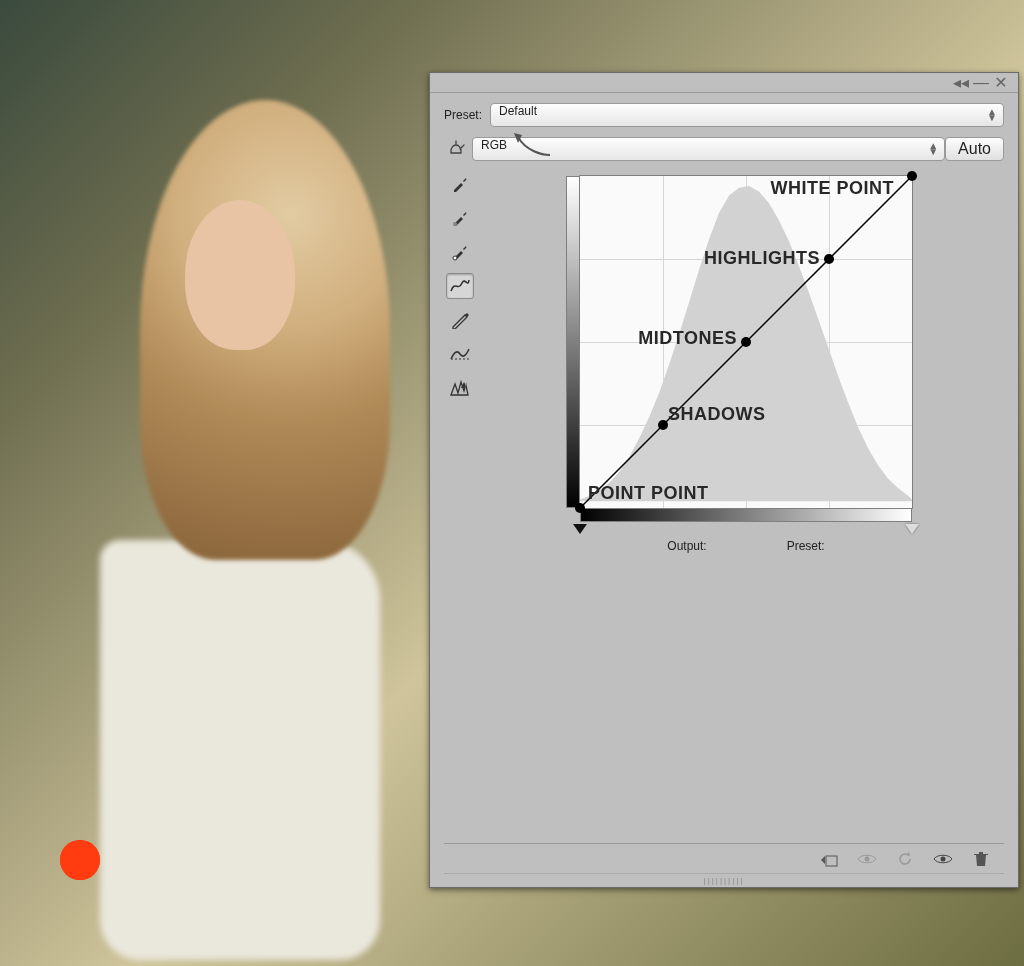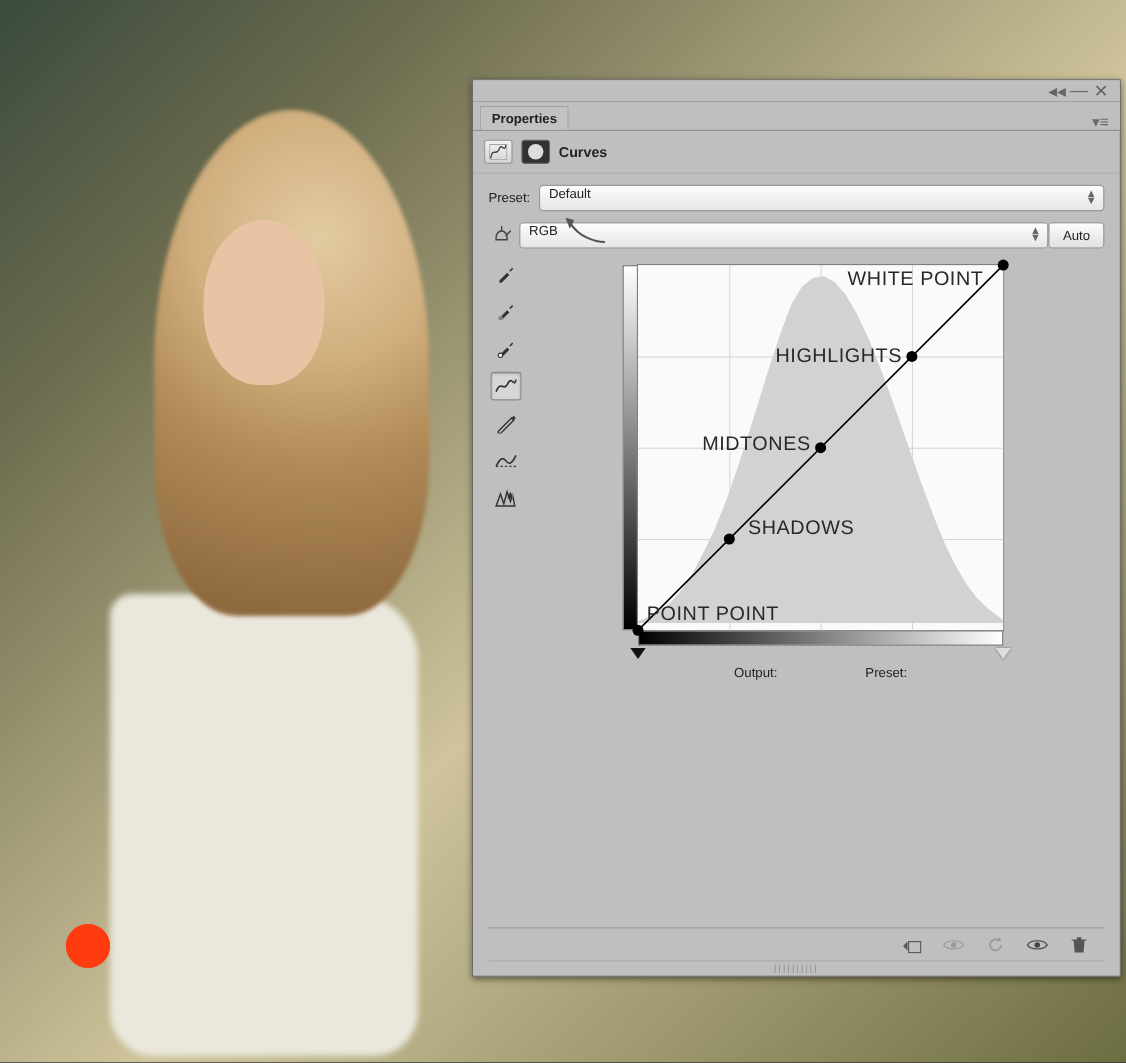--- a/index.html
+++ b/index.html
@@ -22,35 +22,35 @@
 .hdr { display:flex; align-items:center; gap:8px; padding:8px 10px; border-bottom:1px solid #adadad; }
 .hdr .iconbox { width:26px; height:22px; border:1px solid #9a9a9a; border-radius:3px; background:linear-gradient(#f2f2f2,#d4d4d4); display:flex; align-items:center; justify-content:center; font-size:13px; color:#555; }
 .hdr .maskbox { width:26px; height:22px; border:1px solid #666; border-radius:3px; background:#333; display:flex; align-items:center; justify-content:center; }
 .hdr .maskbox span { width:14px; height:14px; border-radius:50%; background:#ddd; }
 .hdr .title { font-size:13px; font-weight:bold; color:#222; }
 .body { flex:1; padding:10px 14px 0 14px; display:flex; flex-direction:column; }
 .row { display:flex; align-items:center; margin-bottom:10px; }
 .row .lbl { font-size:12px; color:#222; min-width:46px; }
 .select { flex:1; height:24px; background:linear-gradient(#fdfdfd,#e6e6e6); border:1px solid #999; border-radius:4px; padding:0 24px 0 8px; font-size:12px; color:#222; position:relative; display:flex; align-items:flex-start; }
 .select .updn { position:absolute; right:6px; top:50%; transform:translateY(-50%); font-size:10px; color:#666; line-height:6px; }
-.btn { height:24px; padding:0 12px; background:linear-gradient(#fdfdfd,#e0e0e0); border:1px solid #999; border-radius:4px; font-size:12px; color:#222; display:flex; align-items:center; }
+.btn { height:24px; padding:0 12px; background:linear-gradient(#fdfdfd,#e0e0e0); border:1px solid #999; border-radius:4px; font-size:16px; color:#222; display:flex; align-items:center; }
 .hand-icon { width:28px; display:flex; justify-content:center; color:#555; }
 .midrow { display:flex; gap:12px; }
 .toolcol { width:32px; display:flex; flex-direction:column; gap:8px; align-items:center; }
 .tool { width:28px; height:26px; display:flex; align-items:center; justify-content:center; color:#3a3a3a; border-radius:3px; }
 .tool.sel { background:#d6d6d6; border:1px solid #8a8a8a; box-shadow:inset 0 1px 2px rgba(0,0,0,.25); }
 .chartwrap { flex:1; display:flex; flex-direction:column; align-items:center; }
 .chart { position:relative; width:334px; height:334px; background:#fafafa; border:1px solid #7f7f7f; margin-top:4px; }
 .chart .gridv, .chart .gridh { position:absolute; background:#d6d6d6; }
 .chart .gridv { top:0; bottom:0; width:1px; }
 .chart .gridh { left:0; right:0; height:1px; }
 .histo { position:absolute; inset:0; }
 .diag { position:absolute; inset:0; }
 .pt { position:absolute; width:10px; height:10px; background:#000; border-radius:50%; transform:translate(-50%,-50%); }
-.plabel { position:absolute; font-size:18px; font-weight:400; color:#282828; white-space:nowrap; letter-spacing:.5px; }
+.plabel { position:absolute; font-size:18px; font-weight:700; color:#282828; white-space:nowrap; letter-spacing:.5px; }
 .leftstrip { position:absolute; left:-14px; top:0; width:14px; height:100%; background:linear-gradient(to top,#000,#fff); border:1px solid #7f7f7f; }
 .botstrip { position:absolute; left:0; bottom:-14px; width:100%; height:14px; background:linear-gradient(to right,#000,#fff); border:1px solid #7f7f7f; }
 .tri { position:absolute; width:0; height:0; border-left:7px solid transparent; border-right:7px solid transparent; }
 .tri.black { border-top:10px solid #111; }
 .tri.white { border-top:10px solid #ddd; filter:drop-shadow(0 0 1px #666); }
 .arrow { position:absolute; left:39px; top:-7px; width:40px; height:24px; color:#555; }
 .io { display:flex; gap:80px; justify-content:center; margin-top:30px; font-size:12px; color:#222; }
 .footer { margin-top:auto; height:30px; border-top:1px solid #999; background:#bfbfbf; display:flex; align-items:center; justify-content:flex-end; gap:16px; padding:0 12px; color:#555; }
 .footer .fic { width:22px; height:22px; display:flex; align-items:center; justify-content:center; }
 .grip { text-align:center; font-size:8px; letter-spacing:2px; color:#888; padding:2px 0; border-top:1px solid #aaa; }
@@ -62,38 +62,20 @@
 <div class="bg-photo"></div>
 <div class="face"></div>
 <div class="flower"></div>
 
 <div class="panel">
   <div class="panel-top">
     <span class="glyph">◂◂</span>
     <span class="glyph">—</span>
     <span class="glyph">✕</span>
   </div>
-  <div class="tabrow">
-    <div class="tab active">
-        <span>Properties</span>
-      </div>
-    <div class="menu-glyph">▾≡</div>
-  </div>
-  <div class="hdr">
-    <div class="iconbox">
-      <svg width="16" height="14" viewBox="0 0 16 14">
-          <path d="M1 13 C3 2 6 12 9 4 C11 -1 14 8 15 1" stroke="#444" fill="none" stroke-width="1.3"></path>
-          <path d="M0 0h16v14H0z" stroke="#888" fill="none"></path>
-        </svg>
-    </div>
-    <div class="maskbox">
-        <span></span>
-      </div>
-    <div class="title">Curves</div>
-  </div>
 
   <div class="body">
     <div class="row">
       <div class="lbl">Preset:</div>
       <div class="select">
         <span>Default</span>
           <span class="updn">▲<br>▼</span>
       </div>
     </div>
 
@@ -184,21 +166,21 @@
 
           <div class="pt" style="left:0%; top:100%"></div>
           <div class="pt" style="left:25%; top:75%"></div>
           <div class="pt" style="left:50%; top:50%"></div>
           <div class="pt" style="left:75%; top:25%"></div>
           <div class="pt" style="left:100%; top:0%"></div>
 
           <div class="plabel" style="right:18px; top:2px;">WHITE POINT</div>
           <div class="plabel" style="right:92px; top:72px;">HIGHLIGHTS</div>
           <div class="plabel" style="right:175px; top:152px;">MIDTONES</div>
-          <div class="plabel" style="left:100px; top:228px;">SHADOWS</div>
+          <div class="plabel" style="left:88px; top:228px;">SHADOWS</div>
           <div class="plabel" style="left:8px; bottom:4px;">POINT POINT</div>
 
           <div class="tri black" style="left:-7px; bottom:-26px;"></div>
           <div class="tri white" style="right:-7px; bottom:-26px;"></div>
         </div>
 
         <div class="io">
           <span>Output:</span>
           <span>Preset:</span>
         </div>

